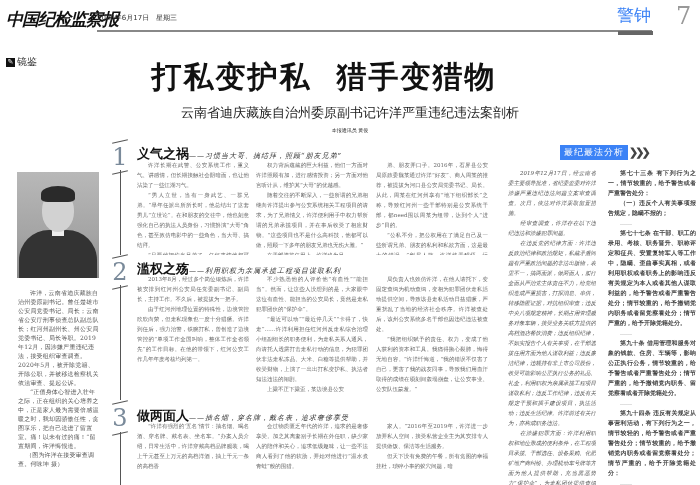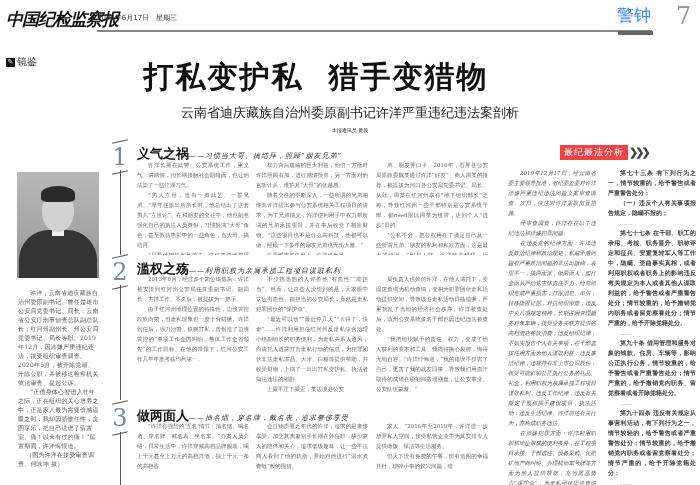--- a/index.html
+++ b/index.html
@@ -5,42 +5,42 @@
   * { margin:0; padding:0; box-sizing:border-box; }
   body { width:700px; height:485px; background:#fff; font-family:"DejaVu Serif", serif; color:#222; overflow:hidden; position:relative; }
   .masthead { position:absolute; top:8px; left:6px; font-family:"DejaVu Serif", serif; font-size:17px; font-weight:bold; font-style:italic; letter-spacing:-1px; color:#111; }
   .dateline { position:absolute; top:13px; left:97px; font-family:"DejaVu Sans", sans-serif; font-size:7px; color:#333;text-align:right; }
   .header-rule { position:absolute; top:30px; left:97px; width:555px; height:2px; background:#888; }
   .section-name { position:absolute; top:4px; left:617px; font-family:"DejaVu Serif", serif; font-size:17px; color:#3b82f6; }
   .section-underline { position:absolute; top:31px; left:618px; width:35px; height:4px; background:#666; }
   .page-num { position:absolute; top:2px; left:676px; font-family:"DejaVu Serif", serif; font-size:24px; color:#999; font-weight:300; }
   .column-tag { position:absolute; top:55px; left:6px; font-size:10px; color:#333; display:flex; align-items:center; gap:2px; }
   .column-tag .icon { width:9px; height:9px; background:#111; color:#fff; font-size:7px; line-height:9px; text-align:center; }
-  .headline { position:absolute; top:57px; left:0; width:632px; text-align:center; font-family:"DejaVu Serif", serif; font-size:30px; font-weight:bold; letter-spacing:2px; color:#111; }
+  .headline { position:absolute; top:57px; left:8px; width:632px; text-align:center; font-family:"DejaVu Serif", serif; font-size:30px; font-weight:bold; letter-spacing:2px; color:#111; }
   .subhead { position:absolute; top:104px; left:0; width:700px; text-align:center; font-size:13px; color:#222; }
   .byline { position:absolute; top:127px; left:0; width:700px; text-align:center; font-family:"DejaVu Sans", sans-serif; font-size:5px; color:#333; }
   .photo { position:absolute; top:172px; left:17px; width:82px; height:106px; background:linear-gradient(180deg,#b8b8b8 0%,#a4a4a4 60%,#8a8a8a 100%); overflow:hidden; }
   .photo .head { position:absolute; top:20px; left:25px; width:32px; height:40px; background:#d2d2d2; border-radius:45% 45% 50% 50%; }
   .photo .hair { position:absolute; top:14px; left:24px; width:34px; height:16px; background:#2a2a2a; border-radius:50% 50% 20% 20%; }
   .photo .body { position:absolute; top:58px; left:2px; width:78px; height:50px; background:#333; border-radius:30px 30px 0 0; }
   .photo .collar { position:absolute; top:58px; left:35px; width:12px; height:6px; background:#eee; }
   .caption { position:absolute; top:288px; left:18px; width:82px; font-size:6px; line-height:9px; color:#555; text-indent:12px; letter-spacing:0.2px; }
   .caption p { margin-bottom:0; }
   .caption .credit { text-indent:8px; }
   .num-marker { position:absolute; left:109px; width:22px; text-align:center; font-family:"DejaVu Serif", serif; font-size:24px; color:#7a8a9a; }
   .num-marker::before { content:""; position:absolute; left:3px; top:-2px; width:16px; height:1px; background:#555; transform:rotate(-12deg); }
   .num-marker::after { content:""; position:absolute; left:3px; bottom:-2px; width:16px; height:1px; background:#555; transform:rotate(-12deg); }
   .vline { position:absolute; left:120px; width:1px; background:#555; }
   .sec-title { position:absolute; left:137px; font-size:7px; color:#333; white-space:nowrap; }
   .sec-title b { font-weight:bold; color:#111; font-size:13px; }
   .sec-title i { letter-spacing:1px; }
   .textcol { position:absolute; font-size:5.5px; line-height:10px; color:#666; text-align:justify; overflow:hidden; }
   .textcol p { text-indent:11px; }
   .analysis-banner { position:absolute; top:145px; left:560px; display:flex; align-items:center; }
-  .analysis-banner .box { background:#ef4444; color:#fff; font-size:9px; padding:1px 4px; letter-spacing:1px; }
+  .analysis-banner .box { background:#3b82f6; color:#fff; font-size:9px; padding:1px 4px; letter-spacing:1px; }
   .analysis-banner .arrows { color:#444; font-size:11px; font-weight:bold; margin-left:1px; letter-spacing:-3px; }
   .analysis-left { position:absolute; top:168px; left:508px; width:88px; font-size:5.5px; line-height:10px; color:#555; font-style:italic; text-align:justify; overflow:hidden; height:317px; }
   .analysis-left p { text-indent:12px; }
   .analysis-right { position:absolute; top:168px; left:608px; width:88px; font-size:6px; line-height:10px; color:#444; font-weight:bold; text-align:justify; overflow:hidden; height:317px; }
   .analysis-right p { text-indent:12px; }
   .analysis-right .dots { text-indent:12px; color:#777; font-weight:normal; }
 </style>
 </head>
 <body>
 

